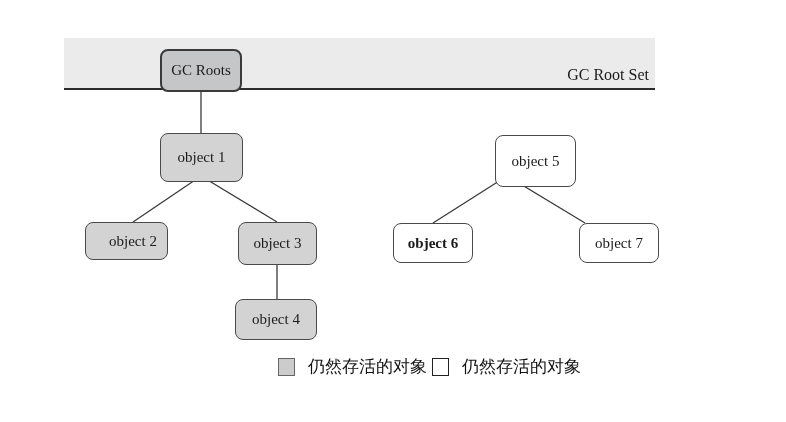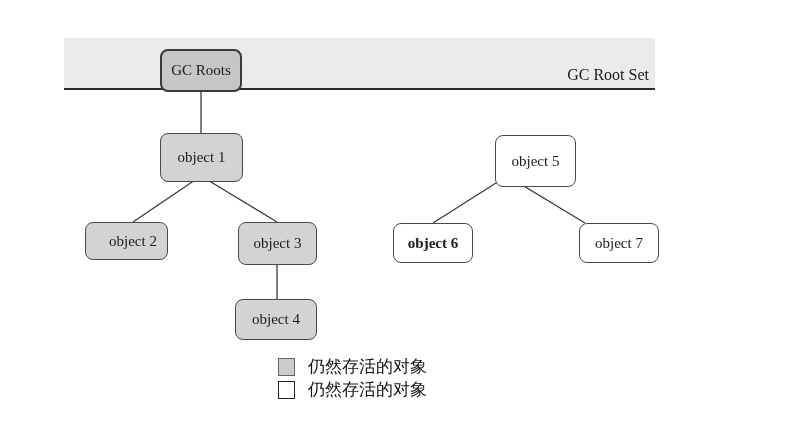--- a/index.html
+++ b/index.html
@@ -55,21 +55,21 @@
   .node.recyclable{background:var(--recyclable-fill);}
   .node.obj1{left:160px;top:133px;width:83px;height:49px;}
   .node.obj2{left:85px; top:222px;width:83px;height:38px;padding-left:13px;}
   .node.obj3{left:238px;top:222px;width:79px;height:43px;}
   .node.obj4{left:235px;top:299px;width:82px;height:41px;text-align:center;}
   .node.obj5{left:467px;top:135px;width:81px;height:52px;margin-left:28px;}
   .node.obj6{left:393px;top:223px;width:80px;height:40px;font-weight:bold;}
   .node.obj7{left:543px;top:223px;width:80px;height:40px;margin-left:36px;}
   .legend{
     position:absolute;left:278px;top:355px;
-    display:flex;flex-direction:column;
+    display:flex;flex-direction:row;gap:5px;
   }
   .legend-row{display:flex;align-items:center;}
   .swatch{
     width:17px;height:18px;
     flex:0 0 auto;
   }
   .swatch.gray{background:#cccccc;border:1px solid #666666;}
   .swatch.white{background:#ffffff;border:1.5px solid #222222;}
   .legend-label{
     margin-left:13px;

